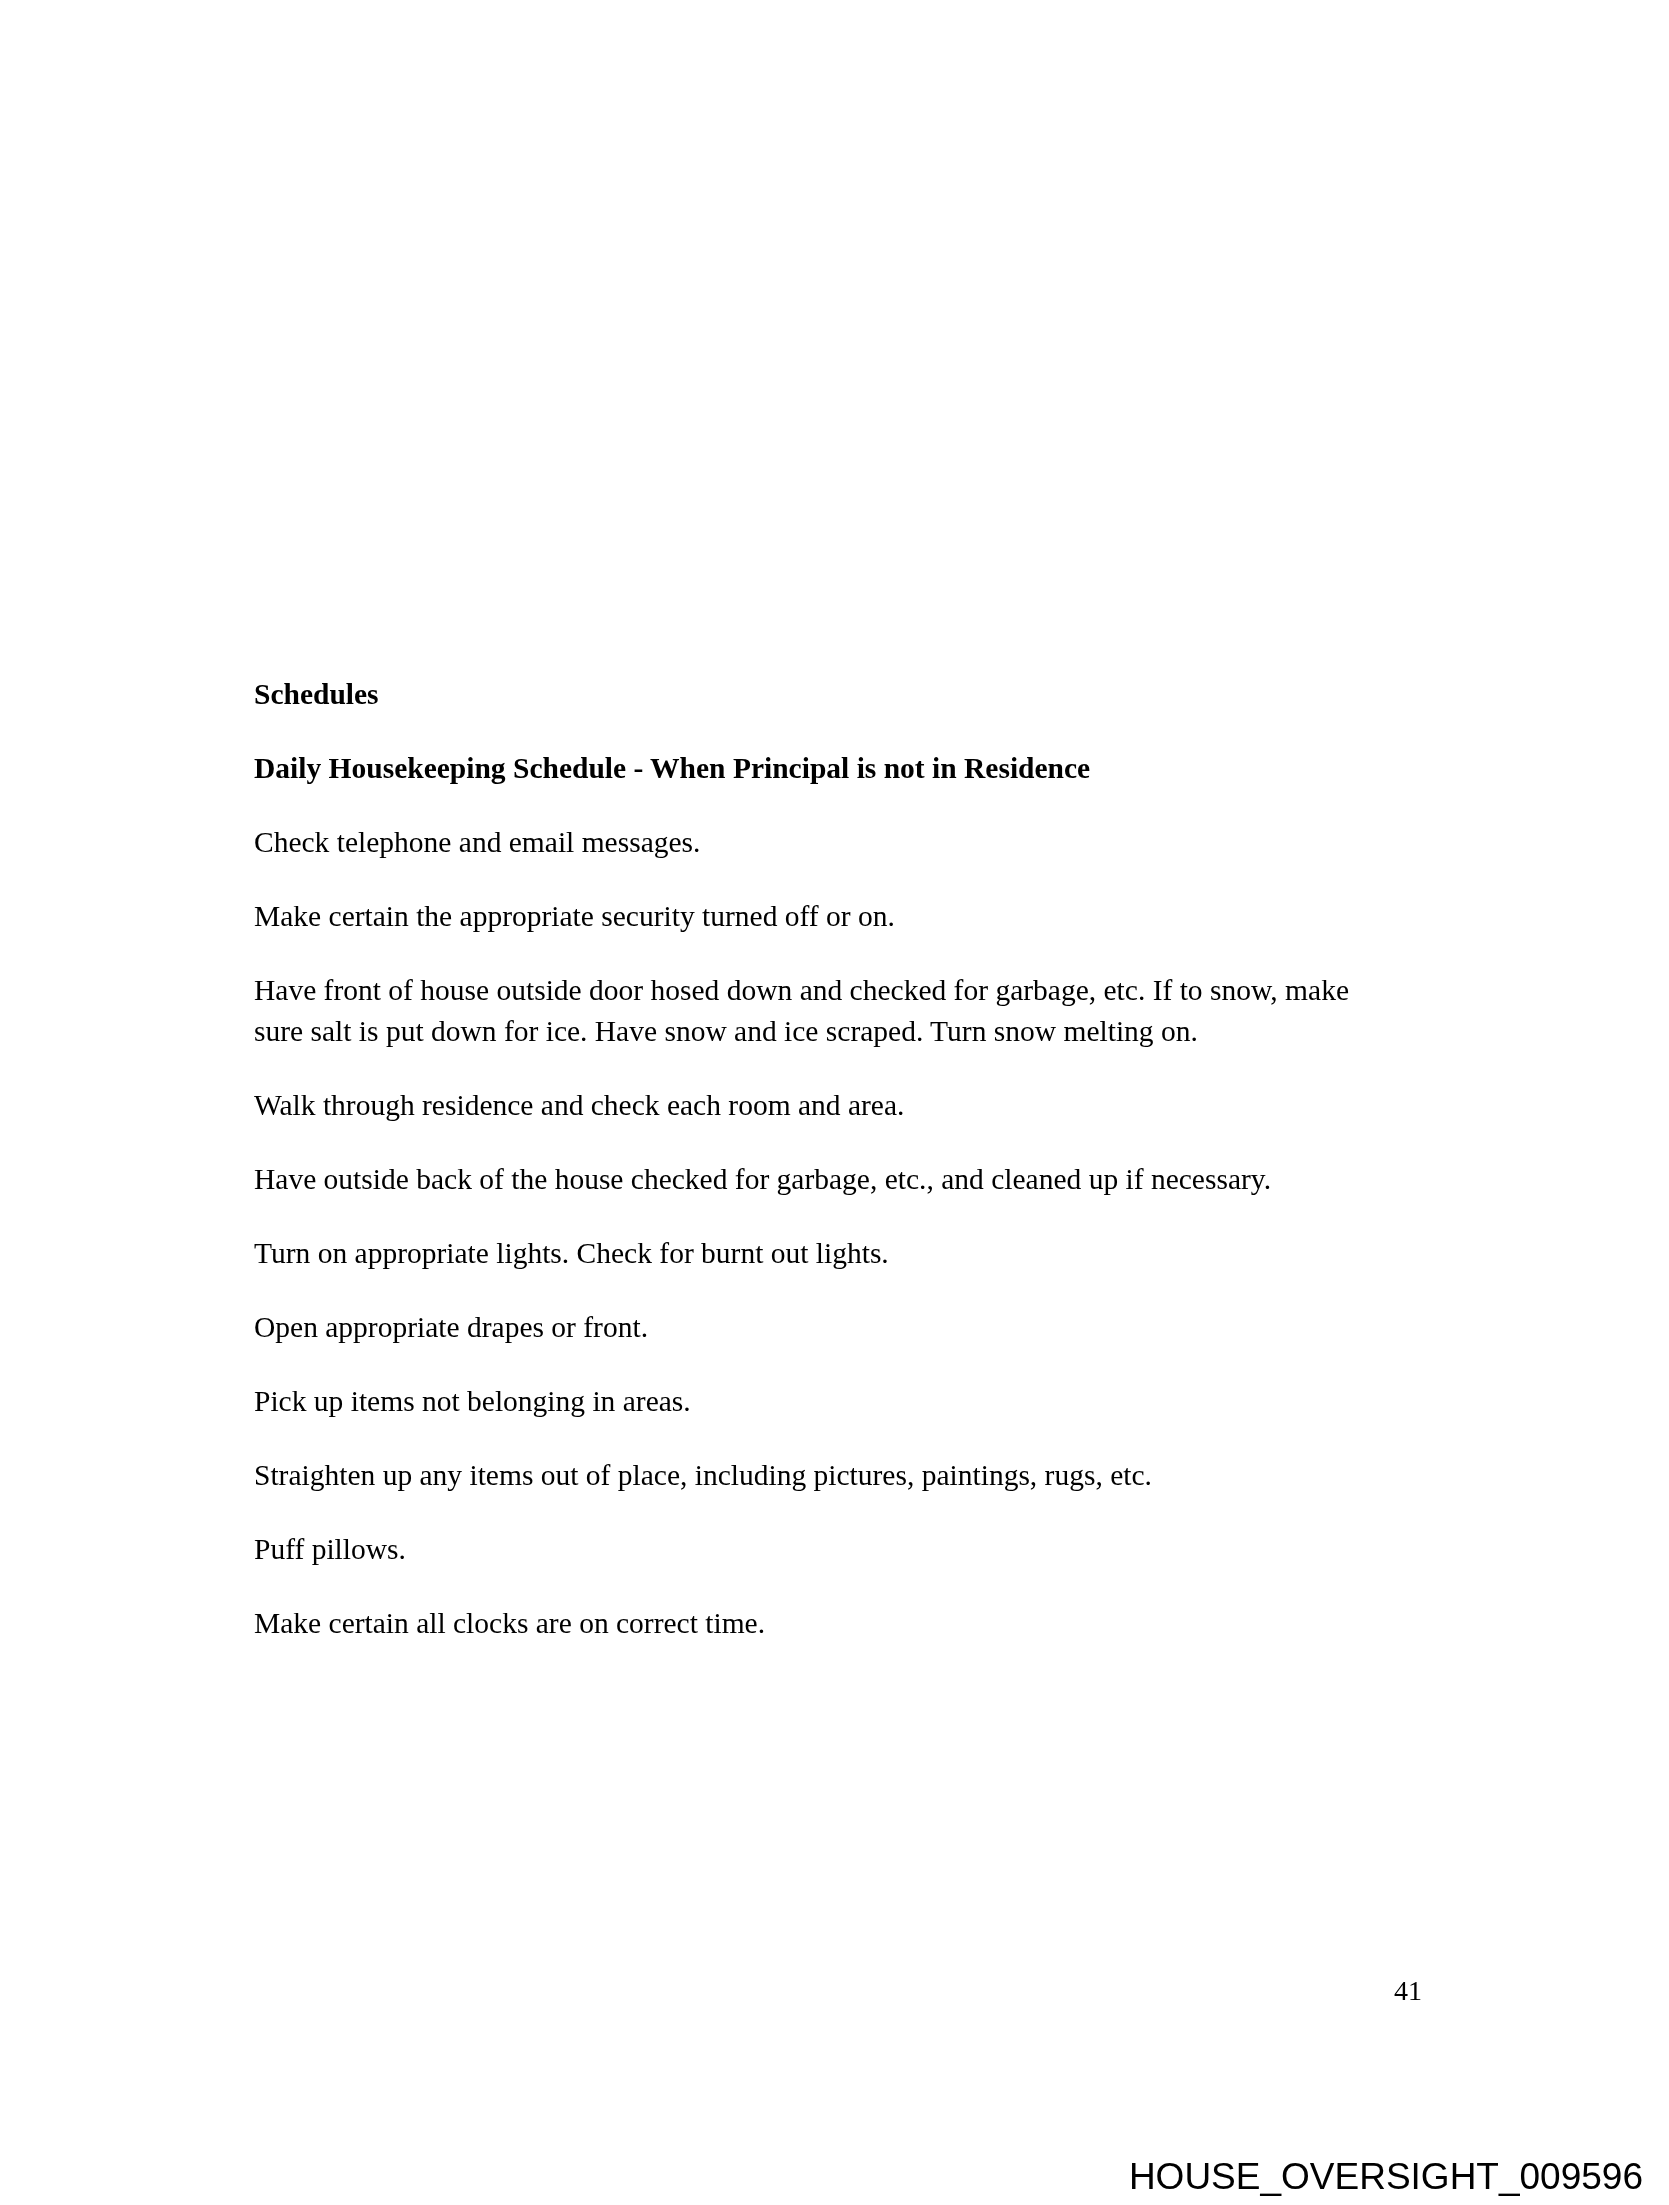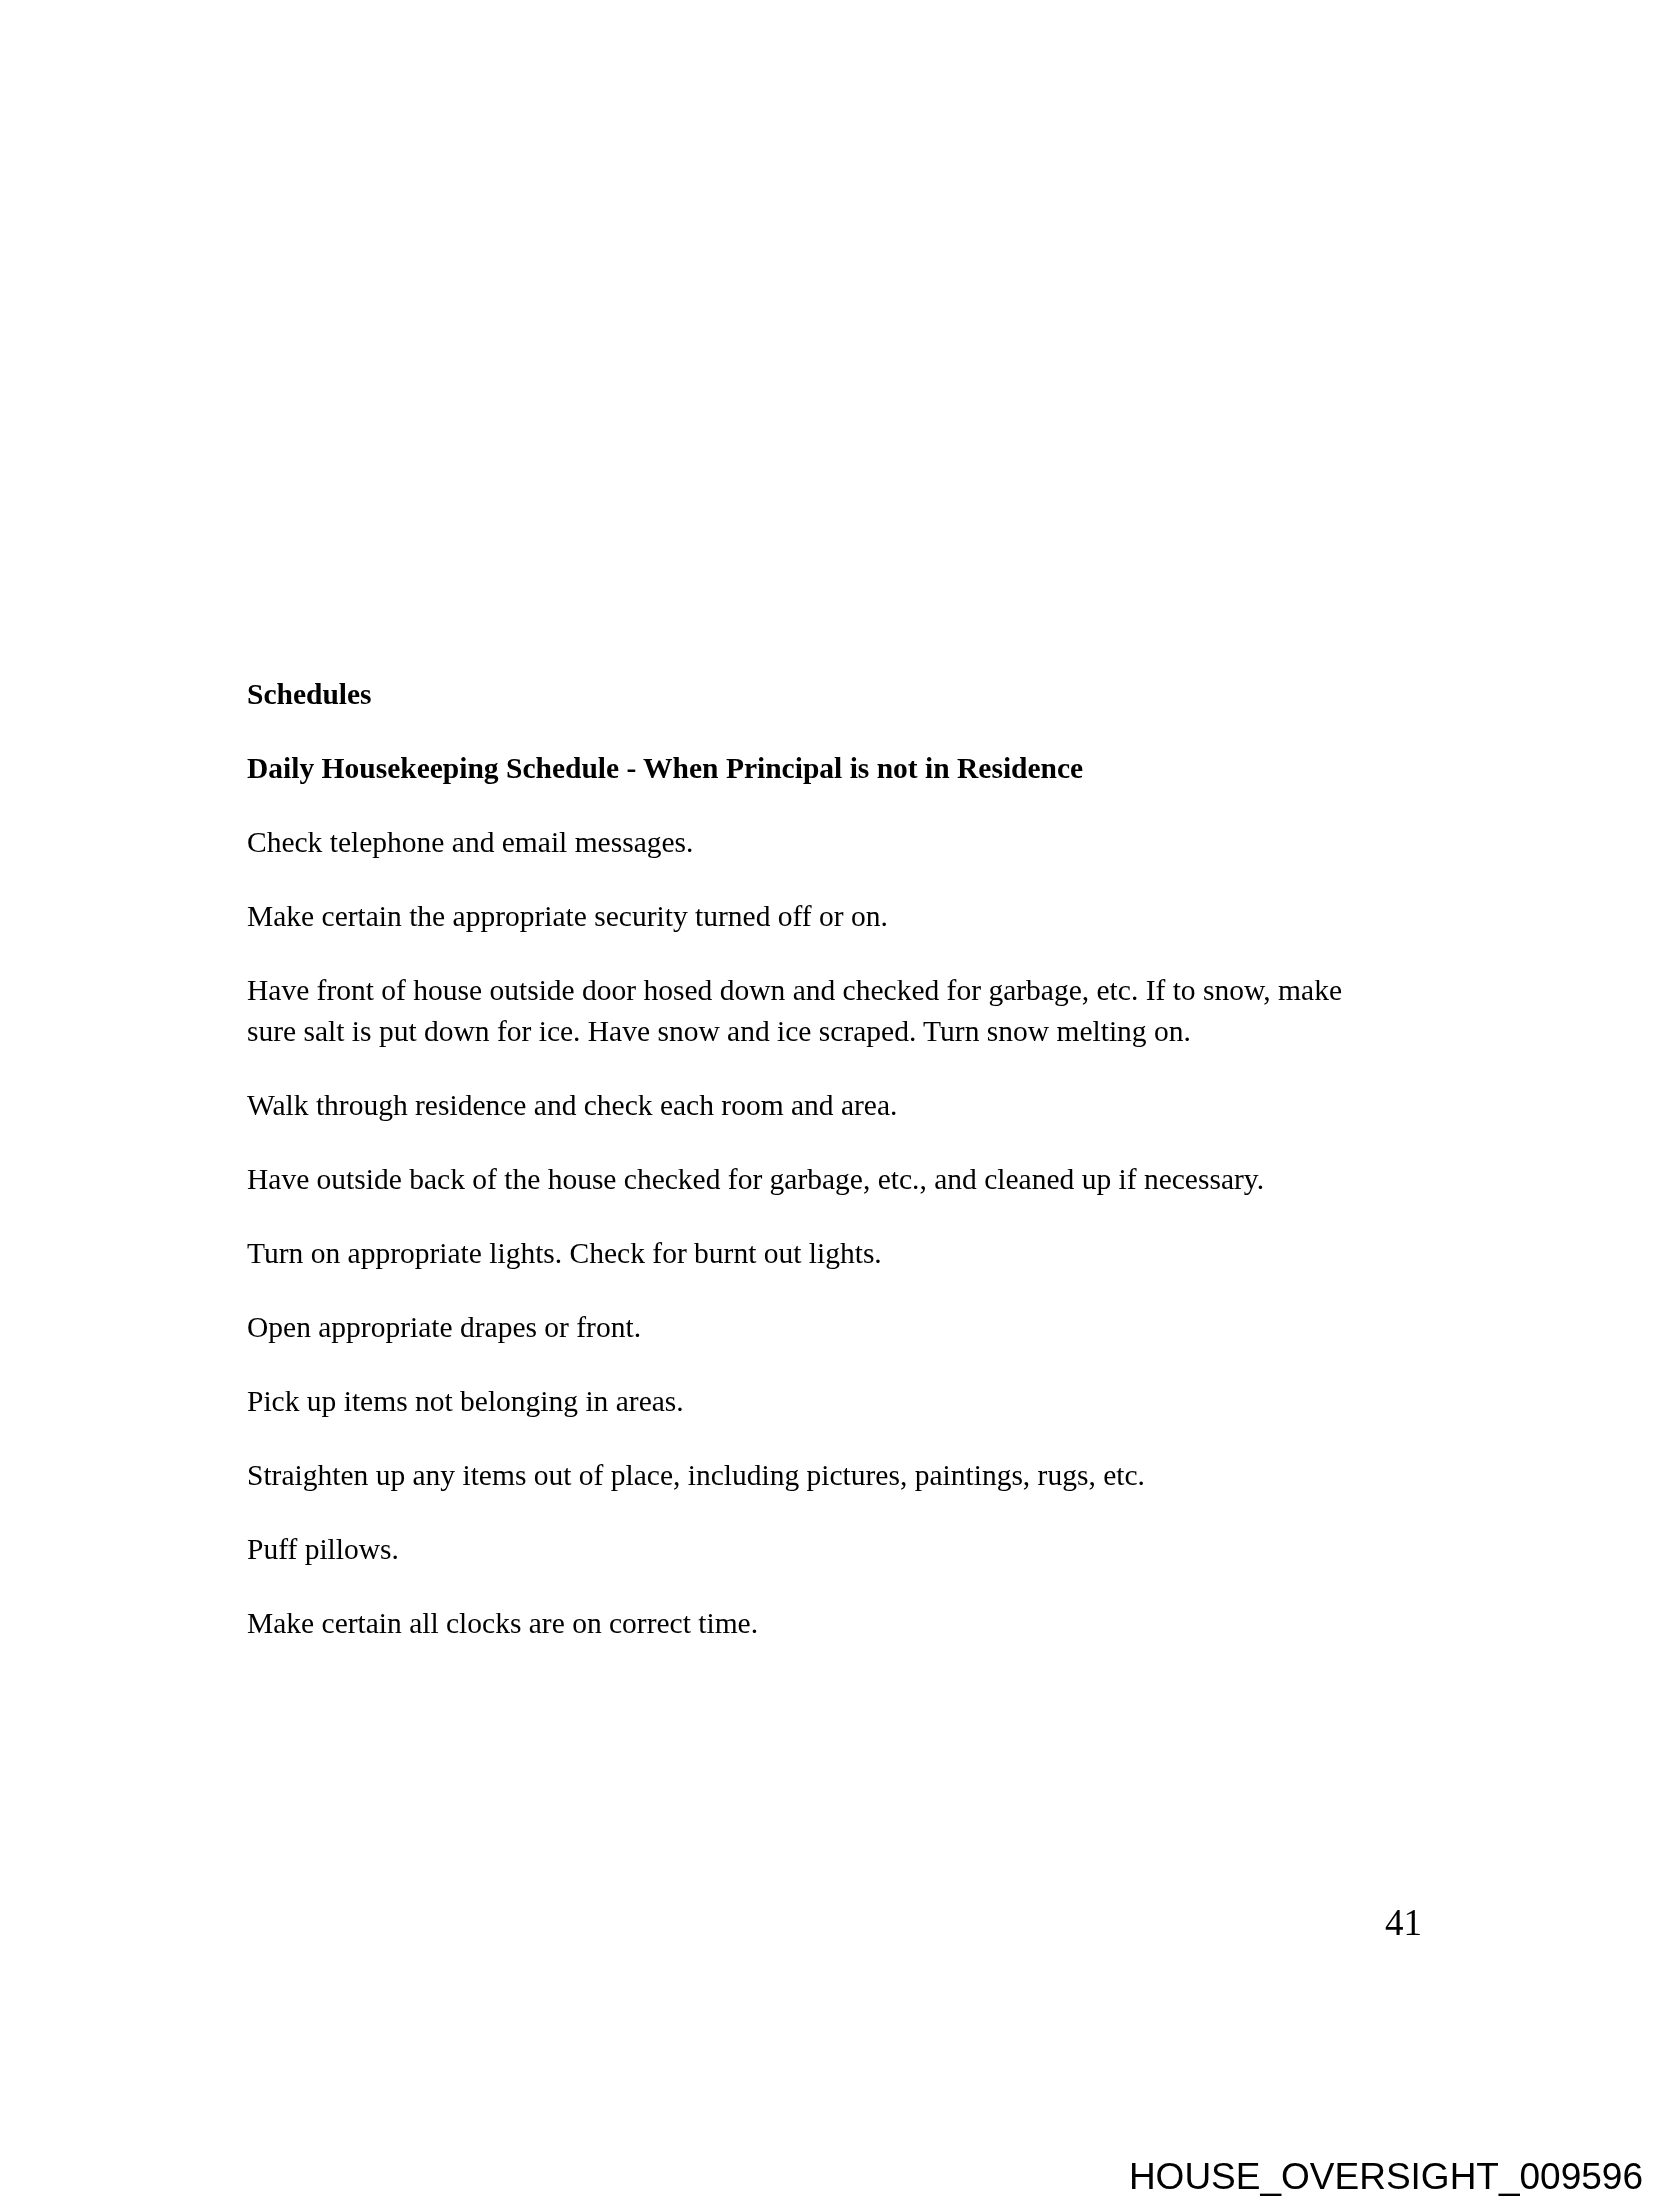--- a/index.html
+++ b/index.html
@@ -17,32 +17,32 @@
     position: absolute;
     left: 247px;
     top: 674px;
     width: 1149px;
   }
   .content > h1,
   .content > h2,
   .content > p {
     font-size: 29.5px;
     line-height: 41px;
-    margin: 0 0 33px 0;
+    margin: 0 0 33px 7px;
     font-weight: normal;
   }
   .content > h1.heading,
   .content > h2.heading {
     font-weight: bold;
   }
   .page-number {
     position: absolute;
-    top: 1904px;
+    top: 1972px;
     right: 247px;
-    font-size: 37px;
+    font-size: 28px;
     line-height: 37px;
     font-family: "Liberation Serif", "DejaVu Serif", serif;
   }
   .bates-stamp {
     position: absolute;
     right: 26px;
     bottom: 9.2px;
     font-family: "Liberation Sans", "DejaVu Sans", sans-serif;
     font-size: 37px;
     line-height: 39px;

